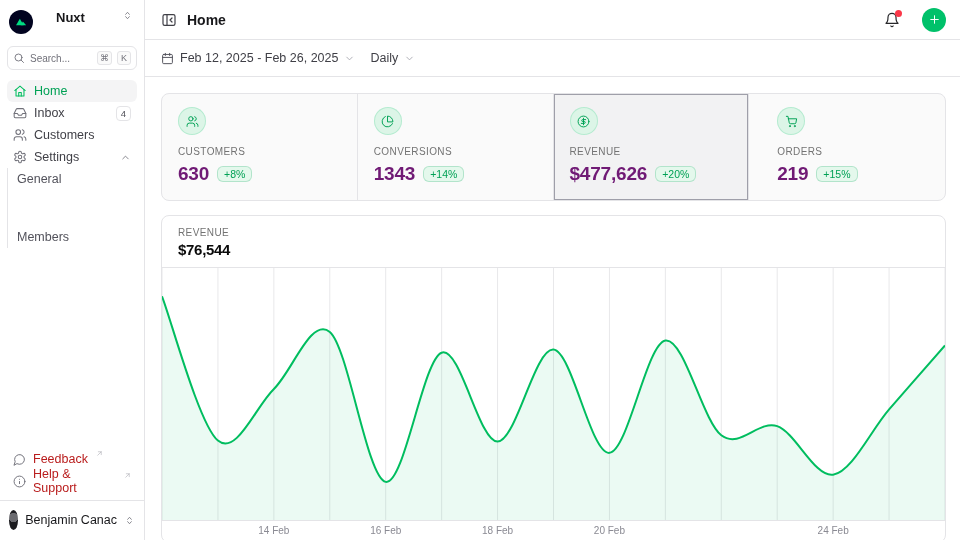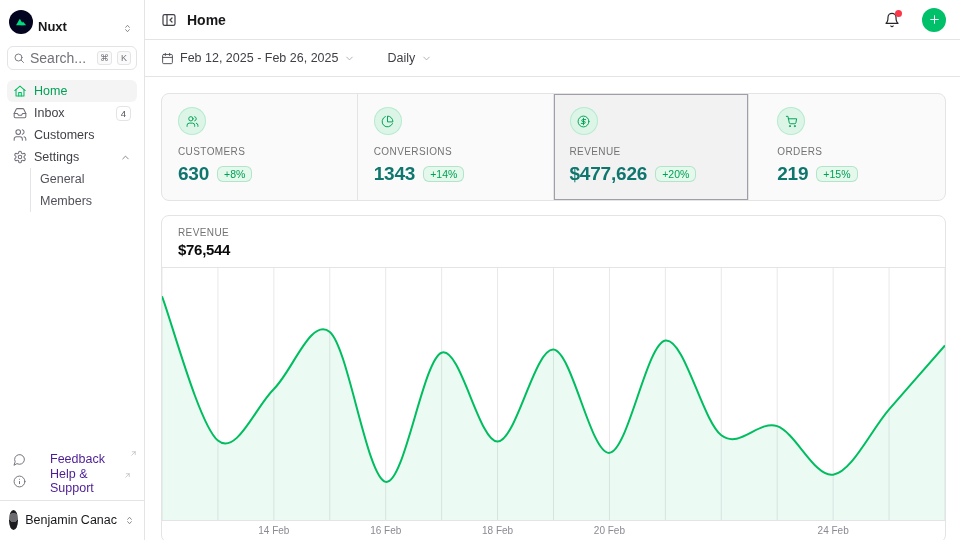--- a/index.html
+++ b/index.html
@@ -5,81 +5,81 @@
   * { margin:0; padding:0; box-sizing:border-box; }
   html,body { width:960px; height:540px; overflow:hidden; background:#fff;
     font-family:"Liberation Sans", "DejaVu Sans", sans-serif; color:#18181b; }
   .app { width:960px; height:540px; display:flex; overflow:hidden; }
 
   svg.ic { fill:none; stroke:currentColor; stroke-width:1.8; stroke-linecap:round; stroke-linejoin:round; display:block; }
 
   
   .sidebar { width:145px; min-width:145px; height:100%; border-right:1px solid #e4e4e7;
     display:flex; flex-direction:column; padding:8px 7px; background:#fff; }
-  .ws-row { display:flex; align-items:flex-end; gap:5px; padding:2px 4px 2px 2px; border-radius:6px; cursor:pointer; }
+  .ws-row { display:flex; align-items:flex-start; gap:23px; padding:2px 4px 2px 2px; border-radius:6px; cursor:pointer; }
   .ws-logo { width:24px; height:24px; border-radius:50%; background:#020420; display:flex; align-items:center; justify-content:center; }
   .ws-name { font-size:13px; font-weight:700; flex:1; }
   .dual-chev { color:#71717a; }
   .search-box { margin-top:10px; height:24px; border:1px solid #e4e4e7; border-radius:6px;
     display:flex; align-items:center; gap:5px; padding:0 5px; color:#71717a; background:#fff; }
-  .search-ph { font-size:14px; flex:1; color:#71717a; }
+  .search-ph { font-size:10px; flex:1; color:#71717a; }
   .kbd { font-size:9px; color:#71717a; border:1px solid #e4e4e7; background:#fafafa; border-radius:3px;
     min-width:14px; height:14px; display:flex; align-items:center; justify-content:center; padding:0 2px; }
   .nav { margin-top:10px; display:flex; flex-direction:column; }
   .nav-item { height:22px; display:flex; align-items:center; gap:7px; padding:0 6px; border-radius:6px;
     font-size:12.5px; color:#3f3f46; cursor:pointer; }
   .nav-item .lbl { flex:1; }
   .nav-item.active { background:#f4f4f5; color:#00A155; font-weight:500; }
   .nav-item .nicon { color:#71717a; display:flex; }
   .nav-item.active .nicon { color:#00BD5F; }
   .count-badge { font-size:9.5px; color:#52525b; border:1px solid #e4e4e7; border-radius:4px; background:#fff;
     min-width:15px; height:15px; display:flex; align-items:center; justify-content:center; }
-  .subtree { margin-left:23px; border-left:1px solid #e4e4e7; display:flex; flex-direction:column; }
+  .subtree { border-left:1px solid #e4e4e7; display:flex; flex-direction:column;gap:36px; }
   .sub-item { height:22px; display:flex; align-items:center; padding-left:9px; font-size:12.5px; color:#52525b; cursor:pointer; }
   .flex-spacer { flex:1; }
-  .foot-link { height:22px; display:flex; align-items:flex-start; gap:24px; padding:0 6px; font-size:12.5px;
-    color:#4c1d95; cursor:pointer; align-items:center; }
+  .foot-link { height:22px; display:flex; align-items:flex-start; gap:7px; padding:0 6px; font-size:12.5px;
+    color:#b91c1c; cursor:pointer; align-items:center; }
   .foot-link .ficon { color:#71717a; display:flex; }
   .ext { color:#a1a1aa; margin-left:1px; align-self:flex-start; margin-top:2px; }
   .user-row { border-top:1px solid #e4e4e7; margin:8px -7px 0; padding:9px 9px 2px; display:flex; align-items:center; gap:7px; cursor:pointer; }
   .avatar { width:20px; height:20px; border-radius:50%;
     background:radial-gradient(circle at 50% 38%, #6b6b70 0 34%, #1c1c20 36% 100%); }
   .user-name { font-size:12.5px; font-weight:500; flex:1; white-space:nowrap; }
 
   
   .main { flex:1; display:flex; flex-direction:column; min-width:0; }
   .topbar { height:40px; min-height:40px; border-bottom:1px solid #e4e4e7; display:flex; align-items:center;
     padding:0 14px 0 16px; gap:10px; }
   .collapse-btn { color:#3f3f46; background:none; border:none; cursor:pointer; display:flex; padding:0; }
   .page-title { font-size:14px; font-weight:700; flex:1; }
   .bell-wrap { position:relative; color:#27272a; cursor:pointer; margin-right:12px; display:flex; }
   .bell-dot { position:absolute; top:-2px; right:-2px; width:7px; height:7px; border-radius:50%; background:#FB3748; }
   .add-btn { width:24px; height:24px; border-radius:50%; background:#00C16A; border:none; cursor:pointer;
     display:flex; align-items:center; justify-content:center; color:#fff; }
 
   .toolbar { height:37px; min-height:37px; border-bottom:1px solid #e4e4e7; display:flex; align-items:center;
-    padding:0 16px; gap:32px; }
+    padding:0 16px; gap:15px; }
   .tool-btn { display:flex; align-items:center; gap:6px; font-size:12.5px; font-weight:500; color:#3f3f46;
     background:none; border:none; cursor:pointer; font-family:inherit; }
   .tool-btn .chev { color:#a1a1aa; display:flex; }
   .tool-btn .cal { color:#52525b; display:flex; }
 
   .content { flex:1; padding:16px 14px 0 16px; overflow:hidden; }
 
   
   .stats { display:grid; grid-template-columns:repeat(4,1fr); border:1px solid #e4e4e7; border-radius:8px;
     background:#fafafa; overflow:hidden; }
   .stat-cell { padding:13px 16px 15px; border-right:1px solid #e4e4e7; cursor:pointer; position:relative; }
   .stat-cell:last-child { border-right:none;padding-left:28px; }
   .stat-cell.selected { background:#f2f2f3; box-shadow:inset 0 0 0 1px #9f9fa9; }
   .stat-icon { width:28px; height:28px; border-radius:50%; background:#dcf5e7; box-shadow:inset 0 0 0 1px rgba(0,193,106,.18);
     display:flex; align-items:center; justify-content:center; color:#00A155; margin-bottom:11px; }
   .stat-label { font-size:10px; letter-spacing:.4px; color:#737373; margin-bottom:6px; }
   .stat-valrow { display:flex; align-items:center; gap:8px; }
-  .stat-value { font-size:19px; font-weight:700; color:#0f766e; letter-spacing:-.2px; }
+  .stat-value { font-size:19px; font-weight:700; color:#701a75; letter-spacing:-.2px; }
   .delta-badge { font-size:10.5px; font-weight:500; color:#00A155; background:#e4f8ec;
     box-shadow:inset 0 0 0 1px rgba(0,161,85,.22); border-radius:6px; padding:2px 7px; }
 
   
   .chart-card { margin-top:14px; border:1px solid #e4e4e7; border-radius:8px; background:#fff; height:328px;
     display:flex; flex-direction:column; overflow:hidden; }
   .chart-head { padding:11px 16px 9px; border-bottom:1px solid #e4e4e7; }
   .chart-label { font-size:10px; letter-spacing:.4px; color:#737373; margin-bottom:3px; }
   .chart-value { font-size:15px; font-weight:700; letter-spacing:-.3px; color:#0a0a0a; }
   .plot-wrap { position:relative; flex:1; border-bottom:1px solid #e4e4e7; }

